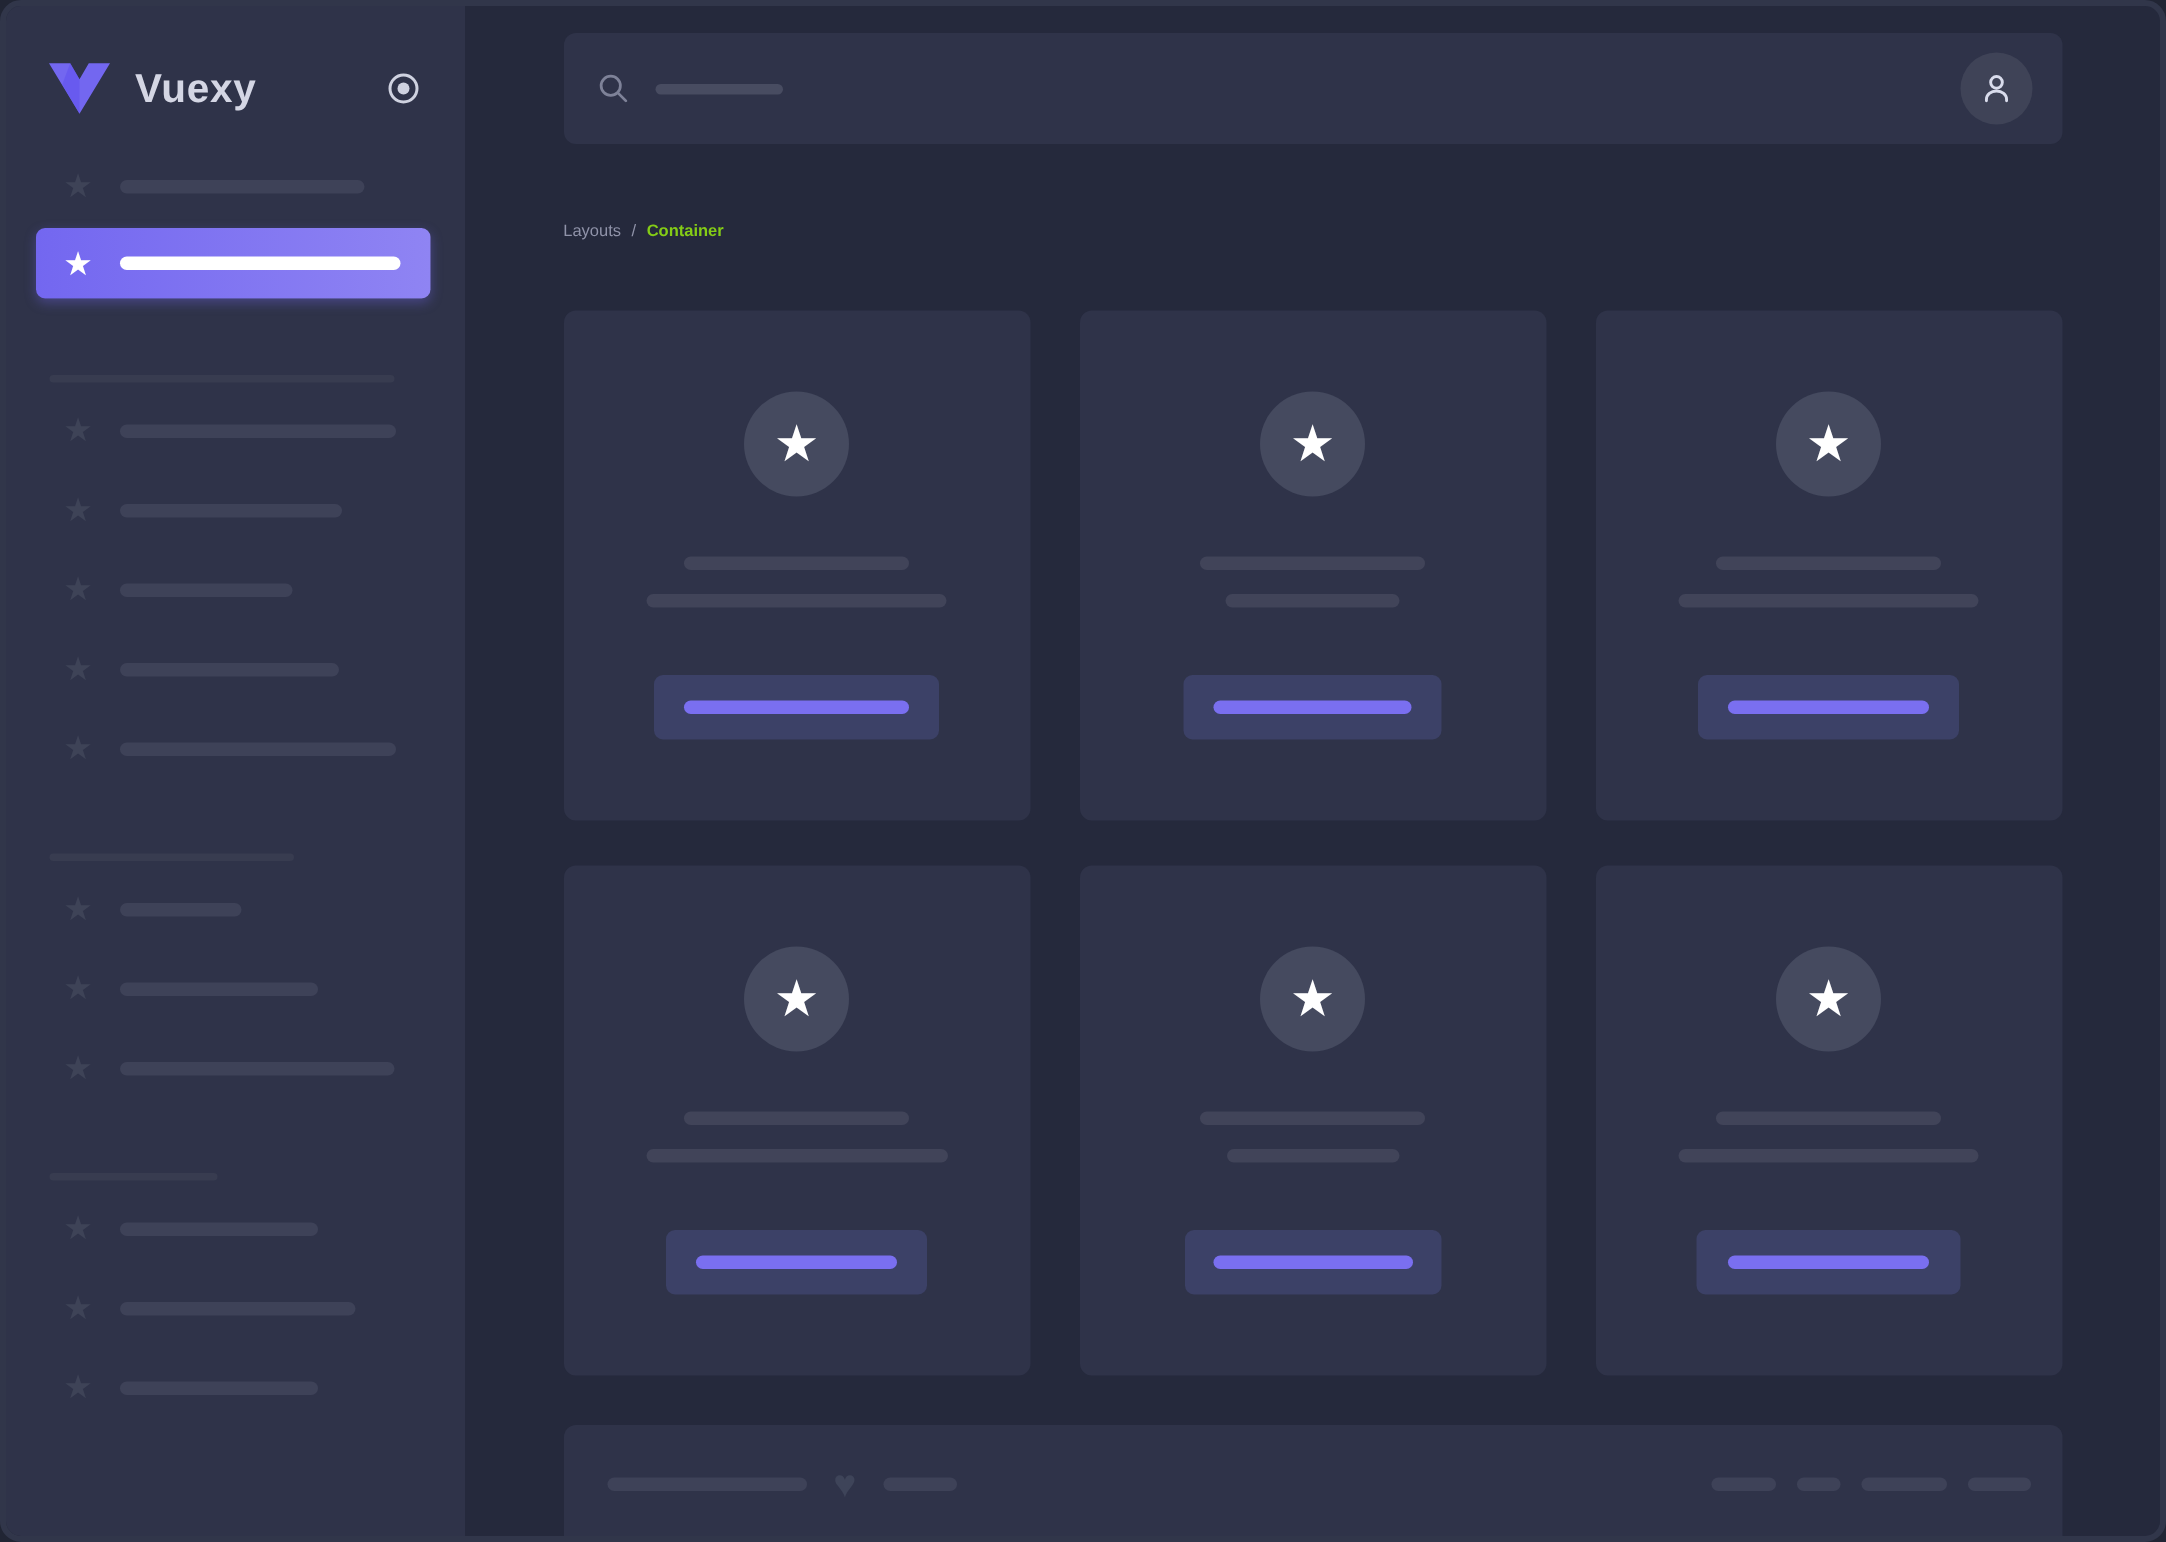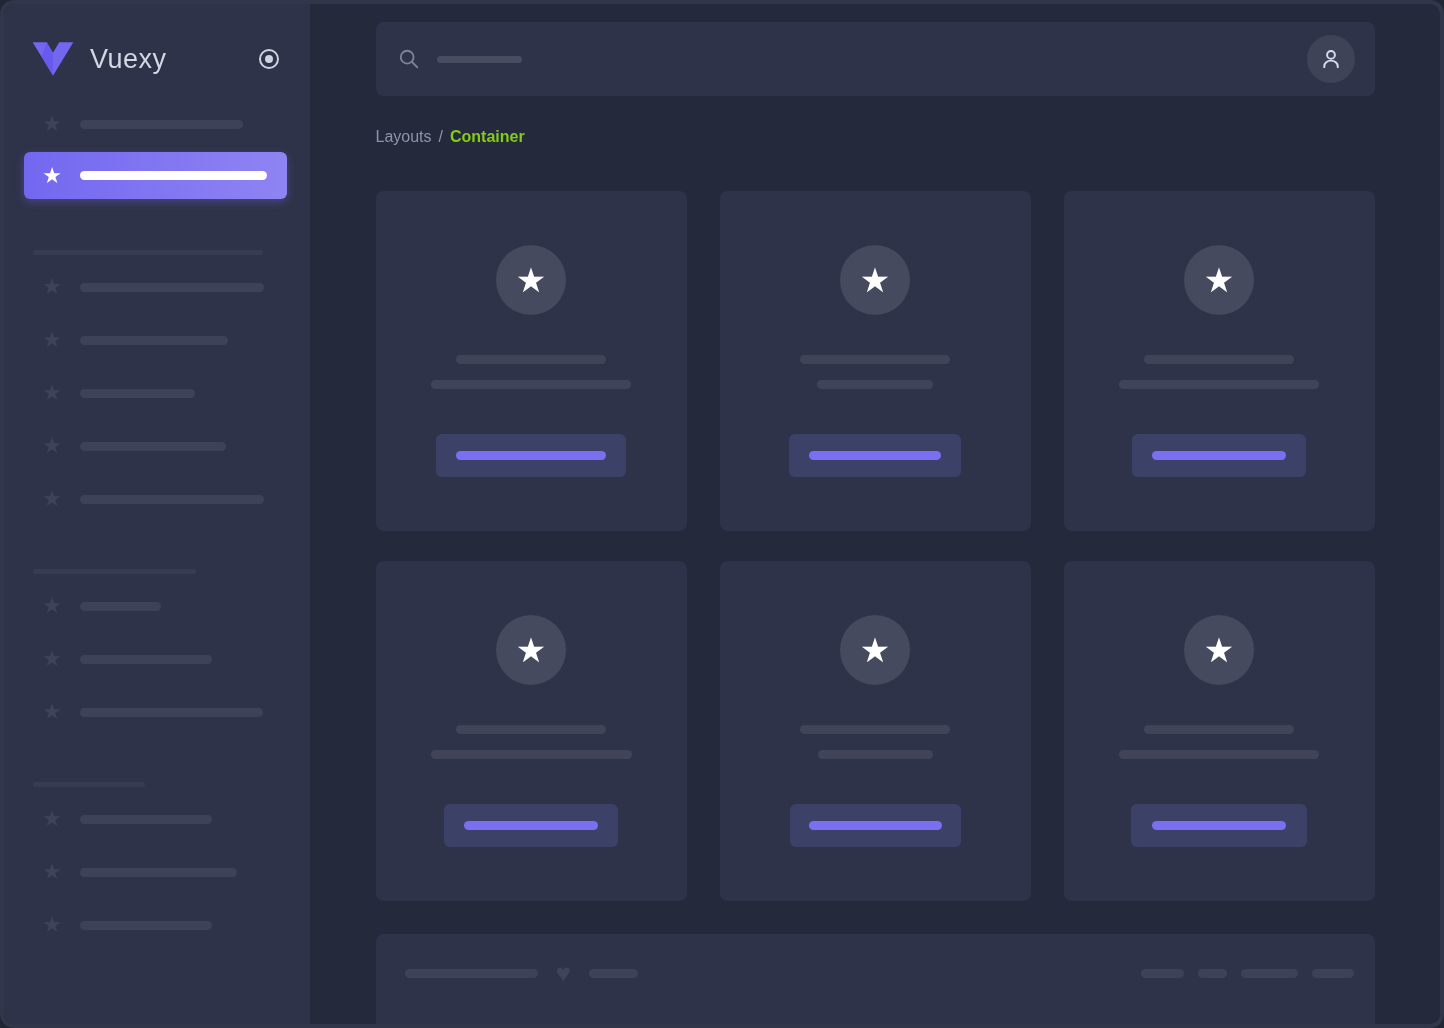--- a/index.html
+++ b/index.html
@@ -27,21 +27,21 @@
     display: flex; flex-direction: column;
   }
   .logo-row {
     display: flex; align-items: center;
     padding: 34px 29px 0 26px;
     height: 76px;
   }
   .logo-mark { width: 46px; height: 38px; flex-shrink: 0; }
   .logo-text {
     margin-left: 14px;
-    font-size: 27px; font-weight: 400; letter-spacing: .5px;
+    font-size: 27px; font-weight: 700; letter-spacing: .5px;
     color: #D4D6E4;
     flex: 1;
   }
   .pin-toggle { width: 24px; height: 24px; cursor: pointer; flex-shrink: 0; }
 
   .menu { margin-top: 25px; }
   .side-item {
     display: flex; align-items: center;
     height: 38px;
     margin: 0 23px 15px 20px;
@@ -87,23 +87,23 @@
   .search-skel { width: 85px; height: 7px; border-radius: 4px; background: #484C61; margin-left: 17px; flex: none; }
   .search-spacer { flex: 1; }
   .avatar {
     width: 48px; height: 48px; border-radius: 50%;
     background: #3F4357;
     display: flex; align-items: center; justify-content: center;
     cursor: pointer; flex-shrink: 0;
   }
 
   .breadcrumb {
-    margin-top: 32px;
-    font-size: 16px; color: #9093A9;
-    display: flex; gap: 7px;
+    margin-top: 48px;
+    font-size: 11px; color: #9093A9;
+    display: flex; align-items: center; gap: 7px;
     height: 20px;
   }
   .breadcrumb .current { color: #84cc16; font-weight: 700; }
 
   .grid {
     margin-top: 43px;
     display: grid;
     grid-template-columns: repeat(3, 1fr);
     column-gap: 33px; row-gap: 30px;
   }

